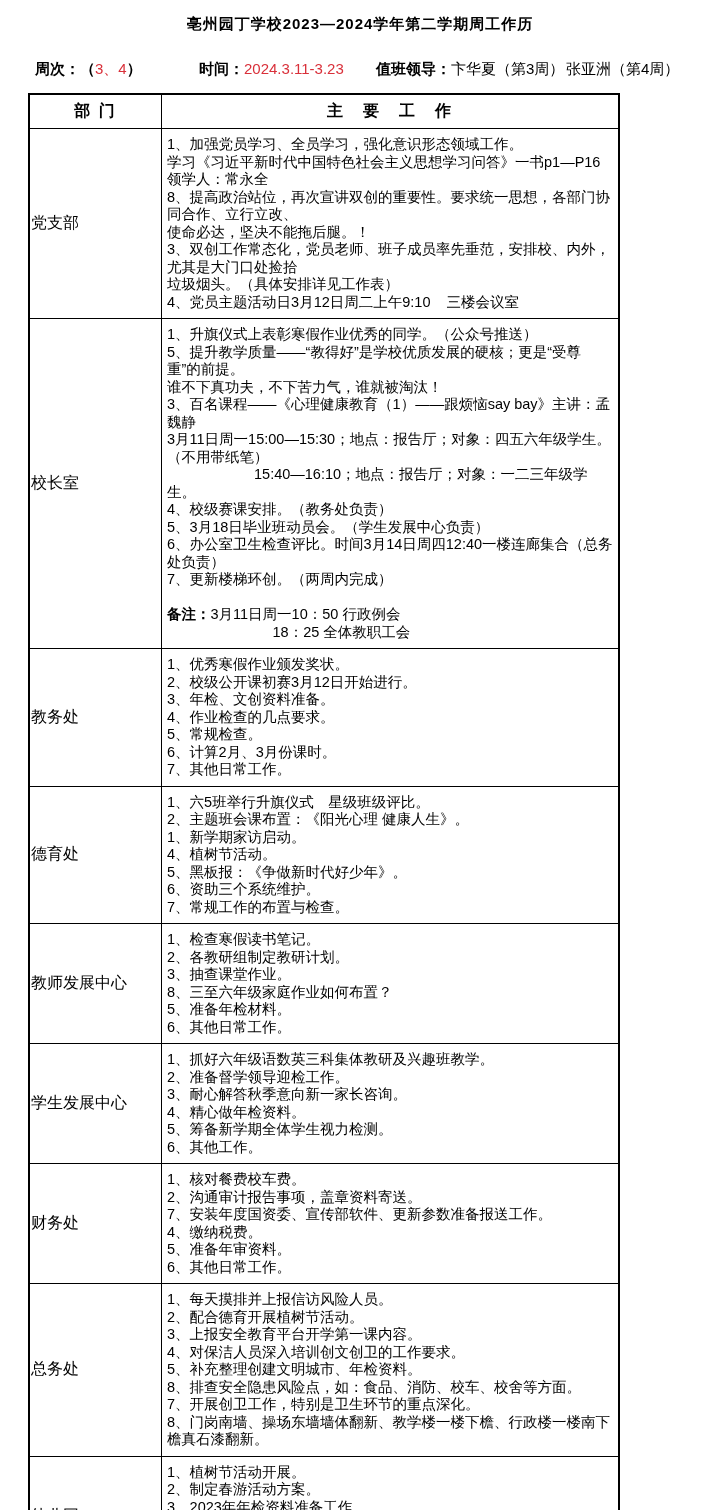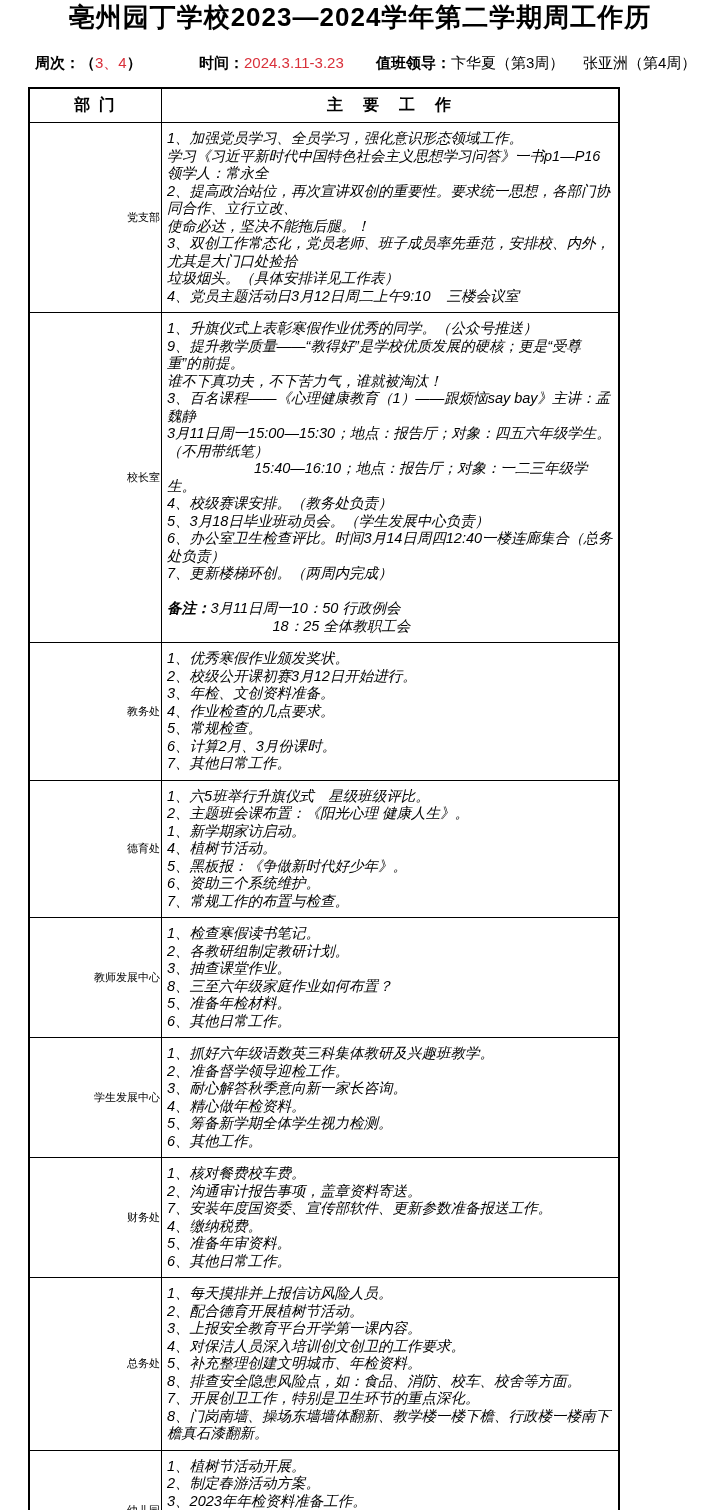--- a/index.html
+++ b/index.html
@@ -4,63 +4,63 @@
 <style>
   html,body { margin:0; padding:0; background:#ffffff; }
   body {
     width:720px; height:1510px;
     font-family:"Liberation Sans","DejaVu Sans",sans-serif;
     color:#000;
     position:relative;
   }
   .doc-title {
     text-align:center;
-    font-size:26px;
+    padding-top:15px;
+    font-size:15px;
     font-weight:bold;
     letter-spacing:1px;
   }
   .meta-row {
     position:relative;
     height:22px;
-    margin-top:19px;
+    margin-top:26px;
     font-size:15px;
     text-align:center;
   }
   .meta-seg { position:absolute; top:0; white-space:nowrap; }
   .meta-seg .lbl { font-weight:600; }
   .seg-week { left:35px; }
   .seg-time { left:183px;padding-left:16px; }
   .seg-duty { left:376px; }
-  .seg-duty2 { left:583px; }
+  .seg-duty2 { left:566px; }
   .red { color:var(--red,#d9303a); }
 
   table.work-table {
     border-collapse:collapse;
     margin:11px 0 0 28px;
     width:592px;
     table-layout:fixed;
     border:2px solid #000;
   }
   .work-table th, .work-table td { border:1px solid #000; }
   th.dept-header { width:129px; }
   .work-table th {
     font-size:16px;
     font-weight:600;
     height:31px;
     letter-spacing:2px;
   }
   td.dept-cell {
-    text-align:right;
+    text-align:left;
     vertical-align:middle;
-    font-size:11px;
+    font-size:16px;
   }
   td.work-cell {
     vertical-align:top;
     padding:7px 4px 7px 5px;
-    font-style:italic;
   }
   .work-line {
     font-size:14.5px;
     line-height:17.5px;
     white-space:pre-wrap;
     word-break:break-all;
   }
   .work-line b { font-weight:bold; }
   .footer-block {
     margin:26px 0 0 500px;
@@ -88,32 +88,32 @@
       <th class="dept-header">部 门</th>
       <th class="work-header">主　要　工　作</th>
     </tr>
   </thead>
   <tbody>
       <tr>
         <td class="dept-cell">党支部</td>
         <td class="work-cell">
           <div class="work-line">1、加强党员学习、全员学习，强化意识形态领域工作。</div>
           <div class="work-line">学习《习近平新时代中国特色社会主义思想学习问答》一书p1—P16 领学人：常永全</div>
-          <div class="work-line">2、提高政治站位，再次宣讲双创的重要性。要求统一思想，各部门协同合作、立行立改、</div>
+          <div class="work-line">8、提高政治站位，再次宣讲双创的重要性。要求统一思想，各部门协同合作、立行立改、</div>
           <div class="work-line">使命必达，坚决不能拖后腿。！</div>
           <div class="work-line">3、双创工作常态化，党员老师、班子成员率先垂范，安排校、内外，尤其是大门口处捡拾</div>
           <div class="work-line">垃圾烟头。（具体安排详见工作表）</div>
           <div class="work-line">4、党员主题活动日3月12日周二上午9:10    三楼会议室</div>
         </td>
       </tr>
       <tr>
         <td class="dept-cell">校长室</td>
         <td class="work-cell">
           <div class="work-line">1、升旗仪式上表彰寒假作业优秀的同学。（公众号推送）</div>
-          <div class="work-line">9、提升教学质量——“教得好”是学校优质发展的硬核；更是“受尊重”的前提。</div>
+          <div class="work-line">5、提升教学质量——“教得好”是学校优质发展的硬核；更是“受尊重”的前提。</div>
           <div class="work-line">谁不下真功夫，不下苦力气，谁就被淘汰！</div>
           <div class="work-line">3、百名课程——《心理健康教育（1）——跟烦恼say bay》主讲：孟魏静</div>
           <div class="work-line">3月11日周一15:00—15:30；地点：报告厅；对象：四五六年级学生。（不用带纸笔）</div>
           <div class="work-line">　　　　　　15:40—16:10；地点：报告厅；对象：一二三年级学生。</div>
           <div class="work-line">4、校级赛课安排。（教务处负责）</div>
           <div class="work-line">5、3月18日毕业班动员会。（学生发展中心负责）</div>
           <div class="work-line">6、办公室卫生检查评比。时间3月14日周四12:40一楼连廊集合（总务处负责）</div>
           <div class="work-line">7、更新楼梯环创。（两周内完成）</div>
           <div class="work-line">&nbsp;</div>
           <div class="work-line"><b>备注：</b>3月11日周一10：50 行政例会</div>

